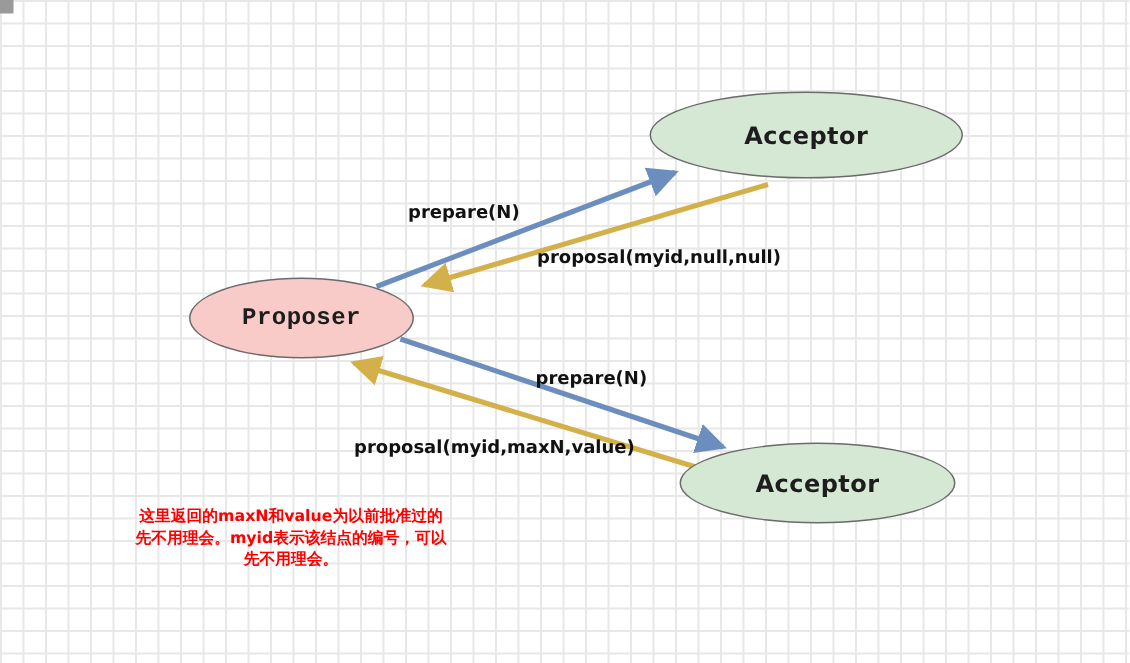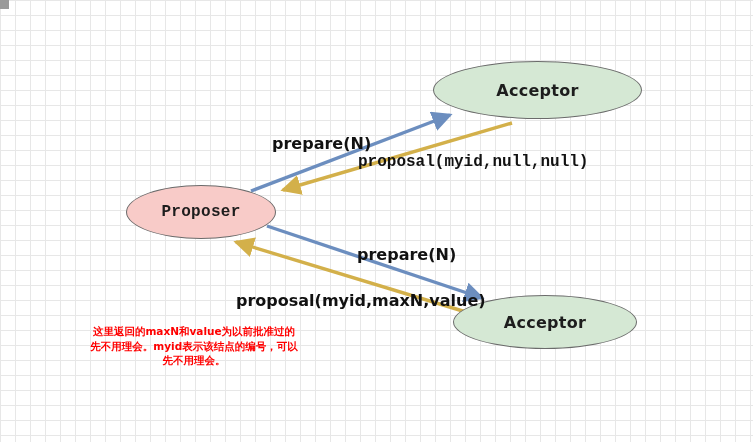--- a/index.html
+++ b/index.html
@@ -41,29 +41,29 @@
   .node-proposer { background: #f8cbc8; font-family: Liberation Mono, monospace; }
   .node-label {
     font-size: 16px;
     font-weight: bold;
     color: #1d1d1d;
     letter-spacing: 0.3px;
     text-align: right;
   }
   .edge-label {
     position: absolute;
-    font-size: 16px;
+    font-size: 12px;
     font-weight: bold;
     color: #111;
     white-space: nowrap;
   }
   .note {
     position: absolute;
     left: 88px;
-    top: 324px;
+    top: 337px;
     width: 212px;
     text-align: center;
     font-size: 10.5px;
     line-height: 14.5px;
     font-weight: bold;
     color: #ff0000;
   }
   .artifact-topleft {
     position: absolute;
     left: 0; top: 0;
@@ -104,21 +104,21 @@
   <div class="node node-proposer" style="left:126px; top:185px; width:150px; height:54px;">
     <span class="node-label">Proposer</span>
   </div>
 
   <div class="node node-acceptor" style="left:453px; top:295px; width:184px; height:54px;">
     <span class="node-label">Acceptor</span>
   </div>
 
   <div class="edge-label" style="left:272px; top:134px;">prepare(N)</div>
 
-  <div class="edge-label" style="left:358px; top:153px;font-family:Liberation Mono, monospace;">proposal(myid,null,null)</div>
+  <div class="edge-label" style="left:358px; top:164px;">proposal(myid,null,null)</div>
 
   <div class="edge-label" style="left:357px; top:245px;">prepare(N)</div>
 
   <div class="edge-label" style="left:236px; top:291px;text-align:center;">proposal(myid,maxN,value)</div>
 
   <div class="note">
     <div>这里返回的maxN和value为以前批准过的</div>
     <div>先不用理会。myid表示该结点的编号，可以</div>
     <div>先不用理会。</div>
   </div>

